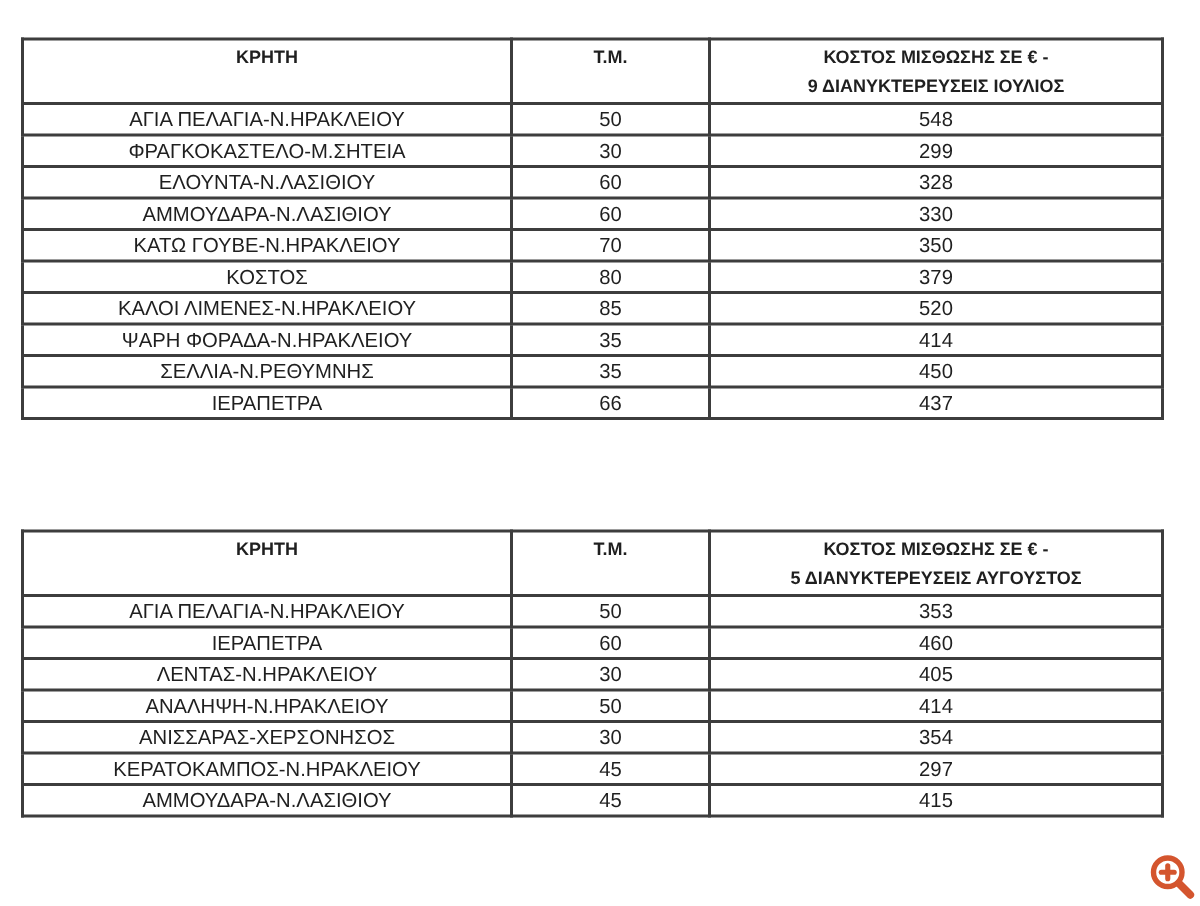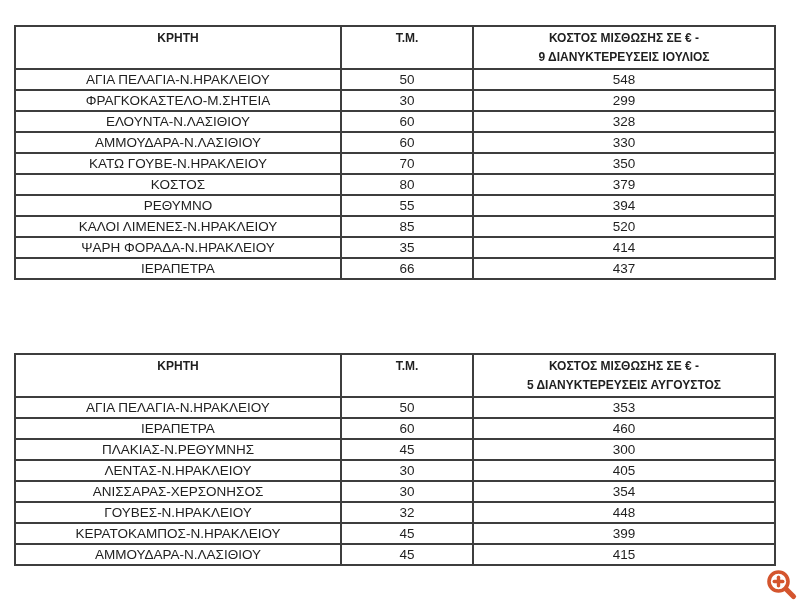--- a/index.html
+++ b/index.html
@@ -111,38 +111,38 @@
         <td class="col-cost">350</td>
       </tr>
 
 
       <tr>
         <td class="col-region">ΚΟΣΤΟΣ</td>
         <td class="col-sqm">80</td>
         <td class="col-cost">379</td>
       </tr>
 
-      <tr>
-        <td class="col-region">ΡΕΘΥΜΝΟ</td>
-        <td class="col-sqm">55</td>
-        <td class="col-cost">394</td>
-      </tr>
 
       <tr>
         <td class="col-region">ΚΑΛΟΙ ΛΙΜΕΝΕΣ-Ν.ΗΡΑΚΛΕΙΟΥ</td>
         <td class="col-sqm">85</td>
         <td class="col-cost">520</td>
       </tr>
 
       <tr>
         <td class="col-region">ΨΑΡΗ ΦΟΡΑΔΑ-Ν.ΗΡΑΚΛΕΙΟΥ</td>
         <td class="col-sqm">35</td>
         <td class="col-cost">414</td>
       </tr>
 
+      <tr>
+        <td class="col-region">ΣΕΛΛΙΑ-Ν.ΡΕΘΥΜΝΗΣ</td>
+        <td class="col-sqm">35</td>
+        <td class="col-cost">450</td>
+      </tr>
 
       <tr>
         <td class="col-region">ΙΕΡΑΠΕΤΡΑ</td>
         <td class="col-sqm">66</td>
         <td class="col-cost">437</td>
       </tr>
     </tbody>
 </table>
 
 <table class="crete-table" id="table-august">
@@ -163,49 +163,44 @@
         <td class="col-sqm">50</td>
         <td class="col-cost">353</td>
       </tr>
 
       <tr>
         <td class="col-region">ΙΕΡΑΠΕΤΡΑ</td>
         <td class="col-sqm">60</td>
         <td class="col-cost">460</td>
       </tr>
 
-      <tr>
-        <td class="col-region">ΠΛΑΚΙΑΣ-Ν.ΡΕΘΥΜΝΗΣ</td>
-        <td class="col-sqm">45</td>
-        <td class="col-cost">300</td>
-      </tr>
 
       <tr>
         <td class="col-region">ΛΕΝΤΑΣ-Ν.ΗΡΑΚΛΕΙΟΥ</td>
         <td class="col-sqm">30</td>
         <td class="col-cost">405</td>
       </tr>
 
+      <tr>
+        <td class="col-region">ΑΝΑΛΗΨΗ-Ν.ΗΡΑΚΛΕΙΟΥ</td>
+        <td class="col-sqm">50</td>
+        <td class="col-cost">414</td>
+      </tr>
 
       <tr>
         <td class="col-region">ΑΝΙΣΣΑΡΑΣ-ΧΕΡΣΟΝΗΣΟΣ</td>
         <td class="col-sqm">30</td>
         <td class="col-cost">354</td>
       </tr>
 
-      <tr>
-        <td class="col-region">ΓΟΥΒΕΣ-Ν.ΗΡΑΚΛΕΙΟΥ</td>
-        <td class="col-sqm">32</td>
-        <td class="col-cost">448</td>
-      </tr>
 
       <tr>
         <td class="col-region">ΚΕΡΑΤΟΚΑΜΠΟΣ-Ν.ΗΡΑΚΛΕΙΟΥ</td>
         <td class="col-sqm">45</td>
-        <td class="col-cost">399</td>
+        <td class="col-cost">297</td>
       </tr>
 
       <tr>
         <td class="col-region">ΑΜΜΟΥΔΑΡΑ-Ν.ΛΑΣΙΘΙΟΥ</td>
         <td class="col-sqm">45</td>
         <td class="col-cost">415</td>
       </tr>
     </tbody>
 </table>
 

